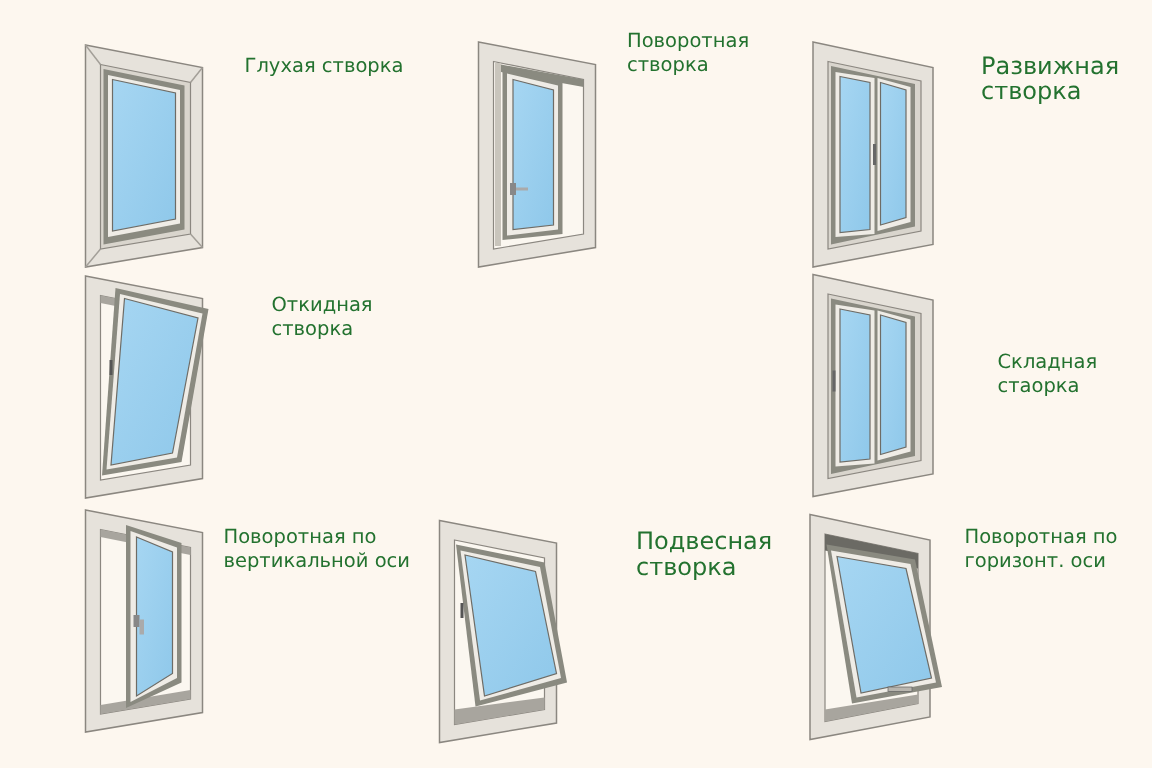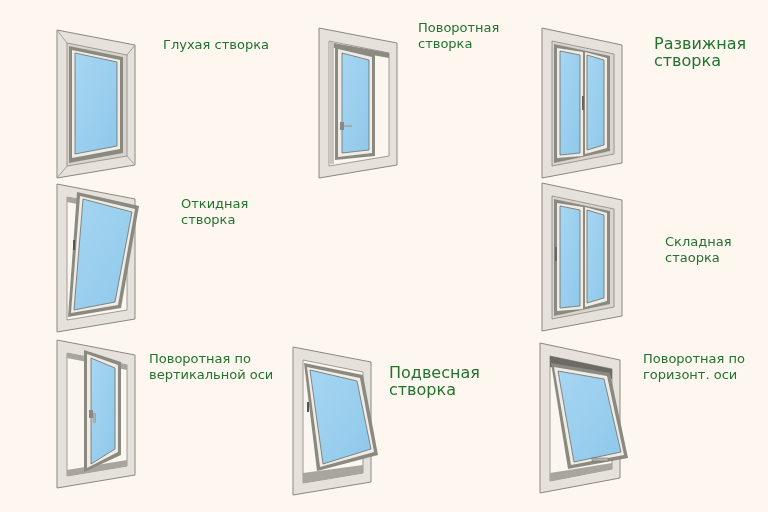--- a/index.html
+++ b/index.html
@@ -131,21 +131,21 @@
     <polygon points="2,0 80,15 80,135 2,148" fill="#e6e2db" stroke="#8b8780"></polygon>
     <polygon points="12,13 72,25 72,126 12,136" fill="#fbf7f0" stroke="#8b8780" stroke-width="0.8"></polygon>
     <polygon points="12,126 72,118 72,126 12,136" fill="#a8a59e"></polygon>
 
     <polygon points="13,16 72,28 87,108 26,124" fill="#8a8a80"></polygon>
     <polygon points="16,20 69,31 83,105 29,120" fill="#efece6"></polygon>
     <polygon points="19,23 66,34 80,102 32,117" fill="url(#glassG)" stroke="#6e6c66" stroke-width="0.8"></polygon>
     <rect x="16" y="55" width="2" height="10" fill="#555"></rect>
   </svg>
 </div>
-<div class="label big" style="left:389px;top:352px;margin-top:12px;">Подвесная
+<div class="label big" style="left:424px;top:352px;">Подвесная
 створка</div>
 
 <div class="cell" style="left:538px;top:343px;width:110px;height:152px;">
   <svg width="110" height="152">
     <polygon points="2,0 82,17 82,135 2,150" fill="#e6e2db" stroke="#8b8780"></polygon>
     <polygon points="12,13 74,26 74,126 12,138" fill="#fbf7f0" stroke="#8b8780" stroke-width="0.8"></polygon>
     <polygon points="12,13 74,26 74,36 12,24" fill="#6b6a64"></polygon>
     <polygon points="12,130 74,120 74,126 12,138" fill="#a8a59e"></polygon>
 
     <polygon points="13,20 72,30 90,115 30,126" fill="#8a8a80"></polygon>

